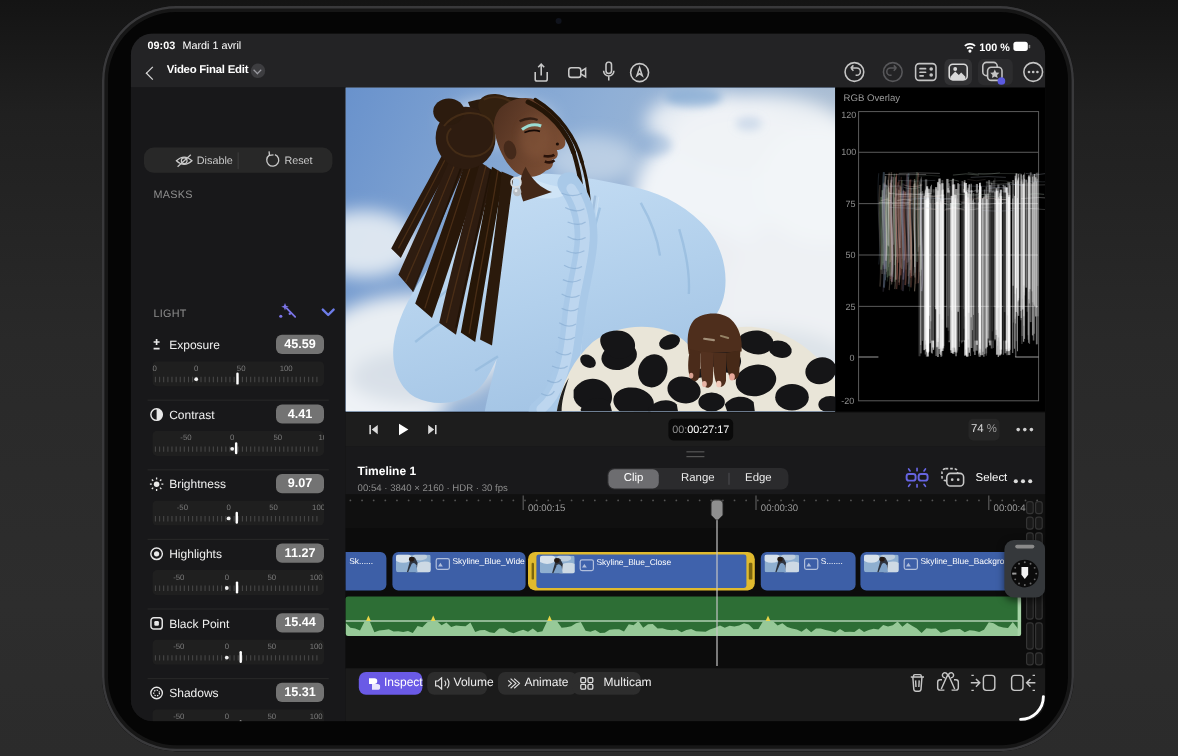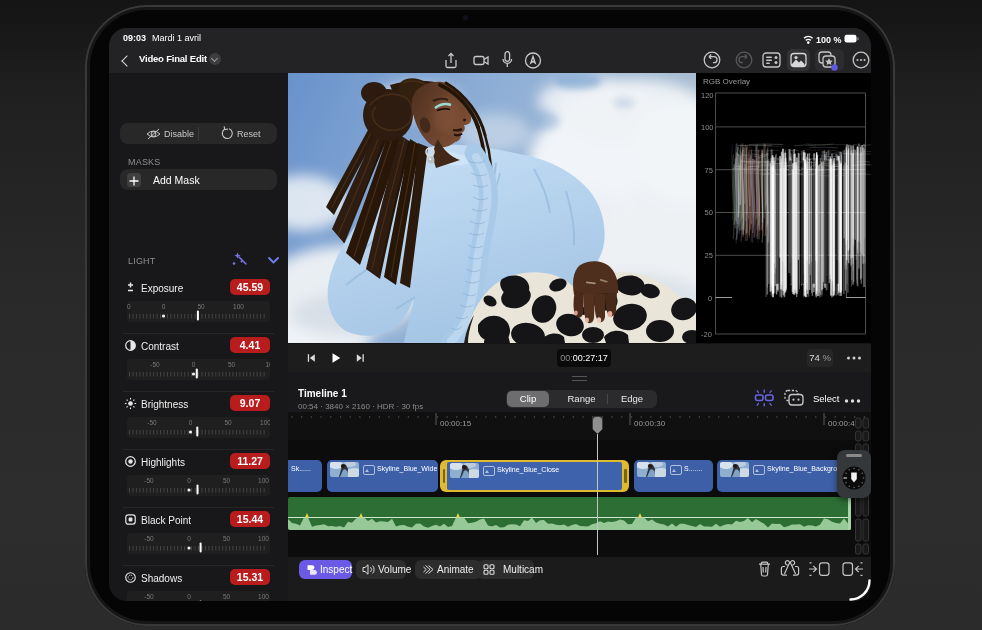--- a/index.html
+++ b/index.html
@@ -22,21 +22,21 @@
 #lphead .t{position:absolute;left:0;right:0;top:8px;text-align:center;font-size:10.5px;font-weight:700;color:#fff;}
 .btnrow{position:absolute;left:11px;width:157px;background:#282828;border-radius:8px;color:#c9c9c9;}
 #disres{top:50px;height:21px;}
 #disres .sep{position:absolute;left:78px;top:4px;width:1px;height:14px;background:#3a3a3a;}
 #addmask{top:96px;height:21px;}
 #enh{position:absolute;left:11px;top:134px;width:157px;height:24px;background:#1c1c21;border-radius:8px;}
 .seclab{position:absolute;left:19px;font-size:9px;color:#8e8e8e;letter-spacing:.2px;}
 
 .grp{position:absolute;left:0;width:179px;height:58px;}
 .grp .lab{position:absolute;left:32px;top:5.5px;font-size:10px;color:#f0f0f0;}
-.grp .val{position:absolute;right:18px;top:1.5px;width:40px;height:16px;background:#b91c1c;border-radius:5px;color:#fff;font-size:10.5px;font-weight:700;text-align:center;line-height:16px;}
+.grp .val{position:absolute;right:18px;top:1.5px;width:40px;height:16px;background:#737373;border-radius:5px;color:#fff;font-size:10.5px;font-weight:700;text-align:center;line-height:16px;}
 .grp .div{position:absolute;left:14px;top:56px;width:151px;height:1px;background:#262626;}
 .gico{position:absolute;left:15px;top:4px;}
 
 #preview{position:absolute;left:179px;top:45px;width:408px;height:270px;background:#8cb0dc;overflow:hidden;}
 #scope{position:absolute;left:587px;top:45px;width:175px;height:270px;background:#000;}
 #transport{position:absolute;left:179px;top:316px;width:583px;height:28px;background:#1d1d1d;}
 #tlhead{position:absolute;left:179px;top:344px;width:583px;height:40px;background:#19191b;}
 #ruler{position:absolute;left:179px;top:384px;width:583px;height:28px;background:#101010;}
 #tlbody{position:absolute;left:179px;top:412px;width:583px;height:117px;background:#0c0c0c;}
 #botbar{position:absolute;left:179px;top:529px;width:583px;height:44px;background:#1b1b1b;}
@@ -149,27 +149,20 @@
         <text x="44" y="14" fill="#c9c9c9" font-size="9" font-family="Liberation Sans">Disable</text>
         <g stroke="#c9c9c9" stroke-width="1.1" fill="none">
               <path d="M104.5,6.3 a5,5 0 1 0 4.6,-0.5"></path>
               <path d="M104.2,3.2 l0.4,3.3 3.3,-0.4" stroke-linejoin="round"></path>
             </g>
         <text x="117" y="14" fill="#c9c9c9" font-size="9" font-family="Liberation Sans">Reset</text>
       </svg>
       <div class="sep"></div>
     </div>
     <div class="seclab" style="top:84px;">MASKS</div>
-    <div class="btnrow" id="addmask">
-      <svg width="157" height="22" viewBox="0 0 157 22">
-            <rect x="7" y="4" width="14" height="14" rx="3.5" fill="#3f3f3f"></rect>
-            <path d="M14,7.5 v9 M9.5,12 h9" stroke="#fff" stroke-width="1.3"></path>
-            <text x="33" y="15" fill="#fff" font-size="10.5" font-family="Liberation Sans">Add Mask</text>
-          </svg>
-    </div>
     <div class="seclab" style="top:183px;">LIGHT</div>
     <svg class="abs" style="left:121px;top:178px;" width="52" height="18" viewBox="0 0 52 18">
       <g stroke="#7b74e8" stroke-width="1.5" stroke-linecap="round">
             <path d="M9,6 L16,13"></path>
           </g>
       <g fill="#7b74e8">
             <path d="M7.5,1.5 l.9,2.2 2.2,.9 -2.2,.9 -.9,2.2 -.9,-2.2 -2.2,-.9 2.2,-.9 z"></path>
             <circle cx="4" cy="12.5" r="1.3"></circle>
             <circle cx="11.5" cy="10.5" r="1"></circle>
           </g>

